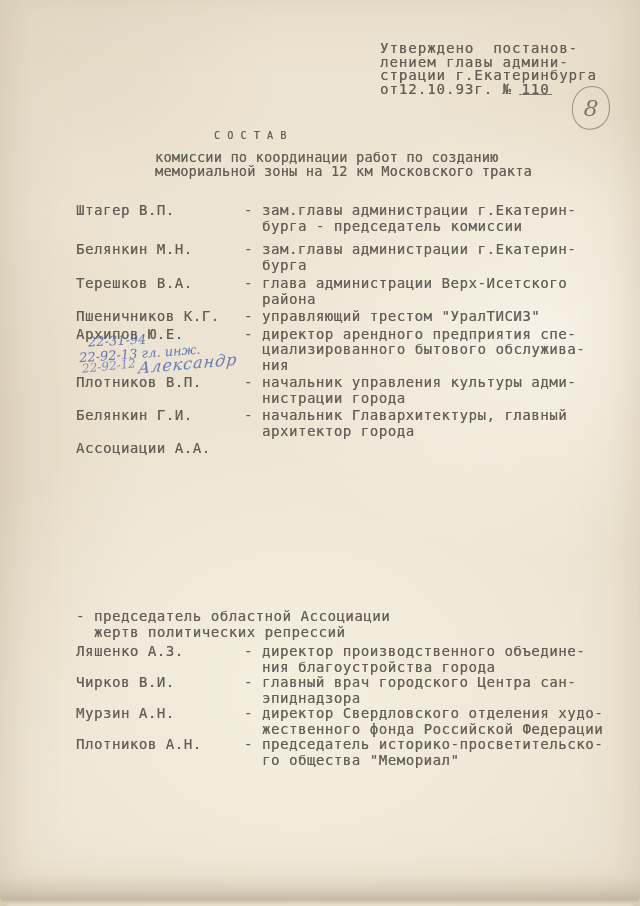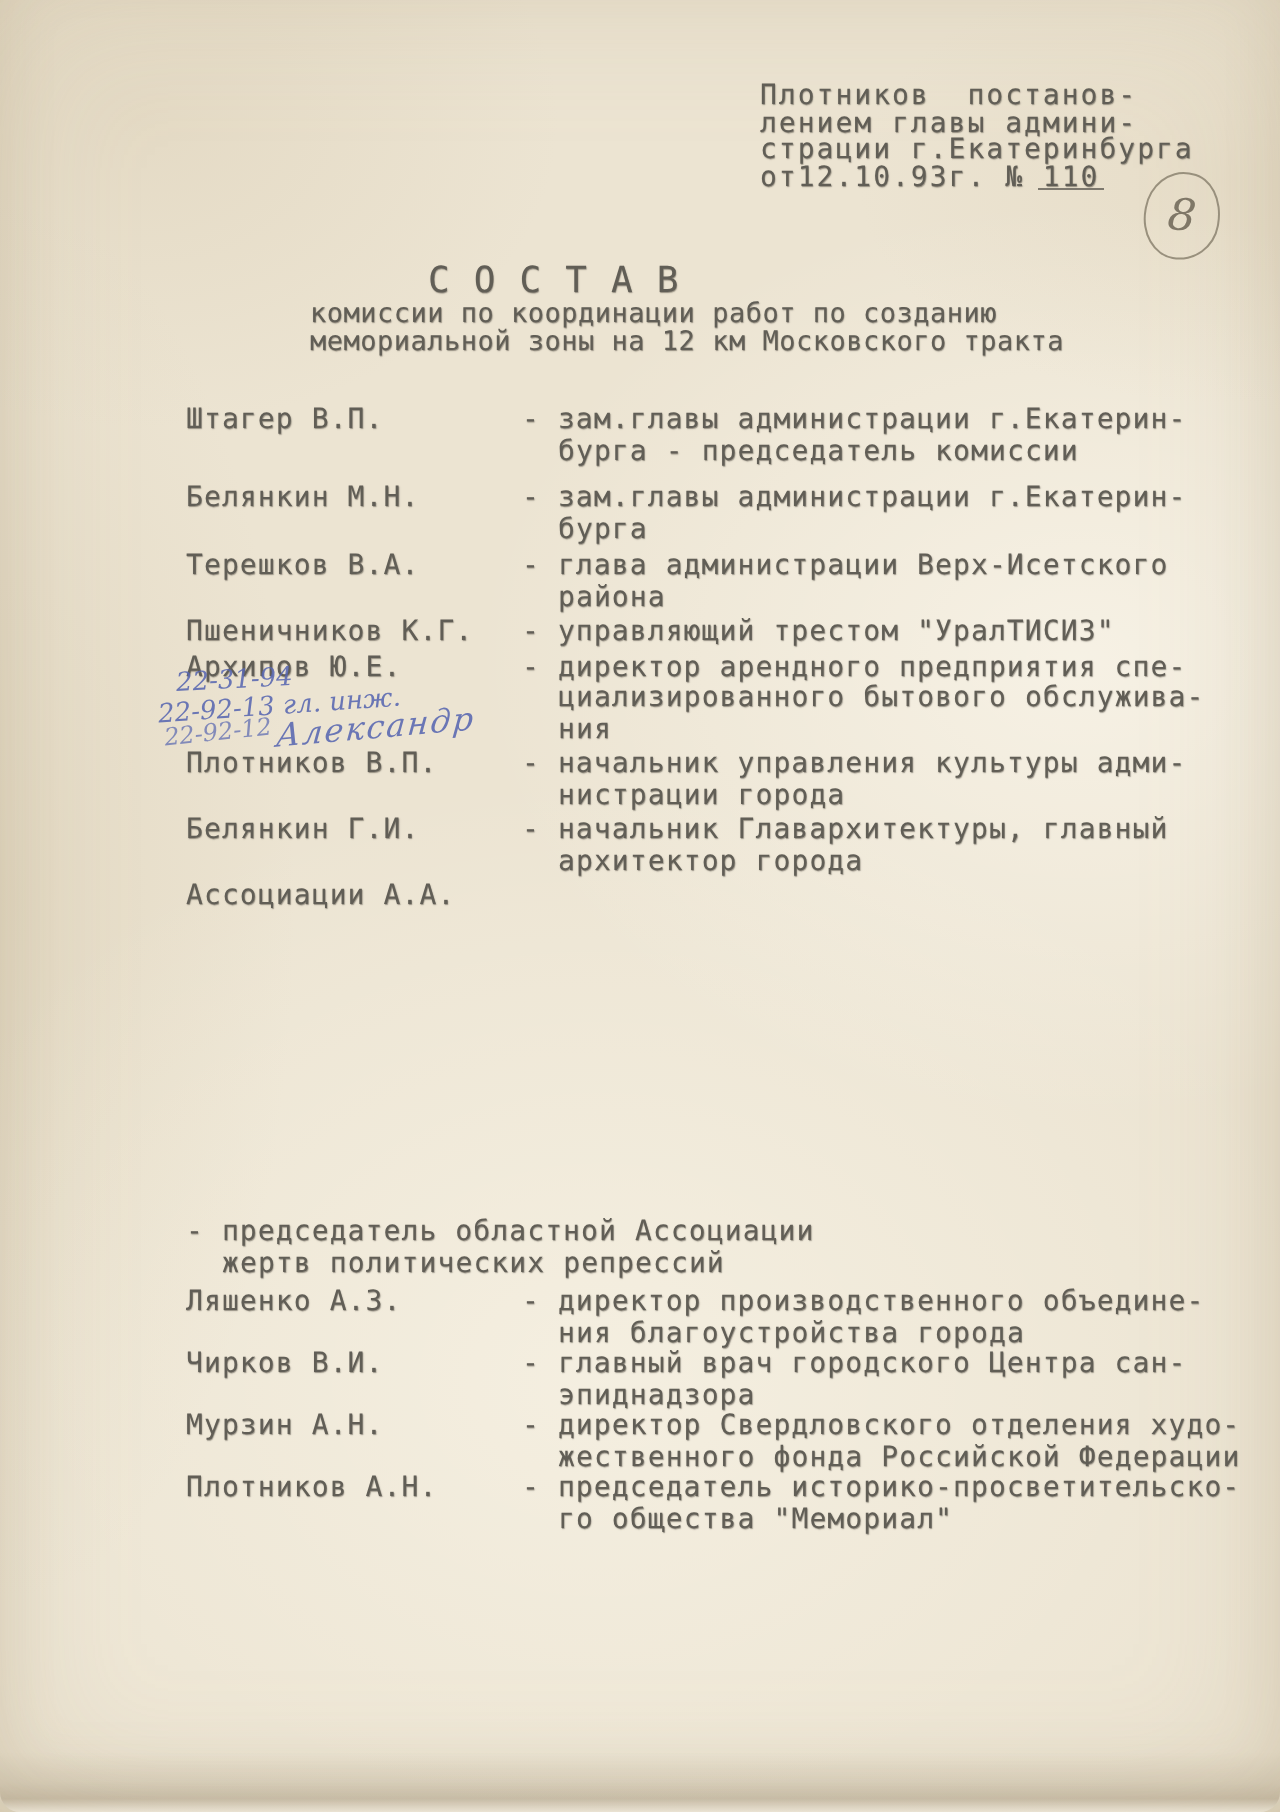--- a/index.html
+++ b/index.html
@@ -37,27 +37,27 @@
     border:1.6px solid rgba(139,131,112,0.85);
     border-radius:52% 48% 55% 50%/50% 55% 48% 52%;
     transform:rotate(10deg);
     display:flex;align-items:center;justify-content:center;
   }
   .page-circle span{
     font-family:"DejaVu Serif","Liberation Serif",serif;font-style:italic;
     font-size:22px;color:#7f7767;transform:rotate(-4deg);
   }
   .doc-title{
-    position:absolute;left:214px;top:130px;font-size:18px;letter-spacing:0.6px;white-space:pre;
+    position:absolute;left:214px;top:130px;font-size:10px;letter-spacing:0.6px;white-space:pre;
   }
   .doc-subtitle{
     position:absolute;left:155px;top:151px;font-size:13.5px;letter-spacing:0.25px;line-height:13.5px;white-space:pre-line;
   }
   .member-list{
-    position:absolute;left:93px;top:203px;width:545px;
+    position:absolute;left:76px;top:203px;width:545px;
   }
   .entry{display:flex;align-items:flex-start;font-size:14px;letter-spacing:0.55px;line-height:15.5px;margin-bottom:2px;}
   .entry .name{width:168px;flex:0 0 168px;}
   .entry .role{flex:1;white-space:pre-line;padding-left:18px;text-indent:-18px;}
   .entry:nth-of-type(1){margin-bottom:8px;}
   .entry:nth-of-type(2){margin-bottom:3px;}
   .entry:nth-of-type(8){margin-bottom:4px;flex-direction:column;}
   .entry:nth-of-type(n+9){margin-bottom:0;}
   .hand{
     position:absolute;color:rgba(88,103,177,0.88);
@@ -67,21 +67,21 @@
   .hand-2{left:79px;top:346px;font-size:13px;transform:rotate(-4deg);}
   .hand-3{left:82px;top:359px;font-size:12px;transform:rotate(-6deg);opacity:0.8;}
   .hand-name{left:138px;top:354px;font-size:16px;transform:rotate(-5deg) skewX(-10deg);letter-spacing:1px;}
 </style>
 </head>
 <body>
 
 <div class="paper">
 
   <div class="approval typed">
-    <div>Плотников  постанов-</div>
+    <div>Утверждено  постанов-</div>
     <div>лением главы админи-</div>
     <div>страции г.Екатеринбурга</div>
     <div>от12.10.93г. № 110</div>
   </div>
   <div class="ref-underline"></div>
 
   <div class="page-circle">
     <span>8</span>
   </div>
 

